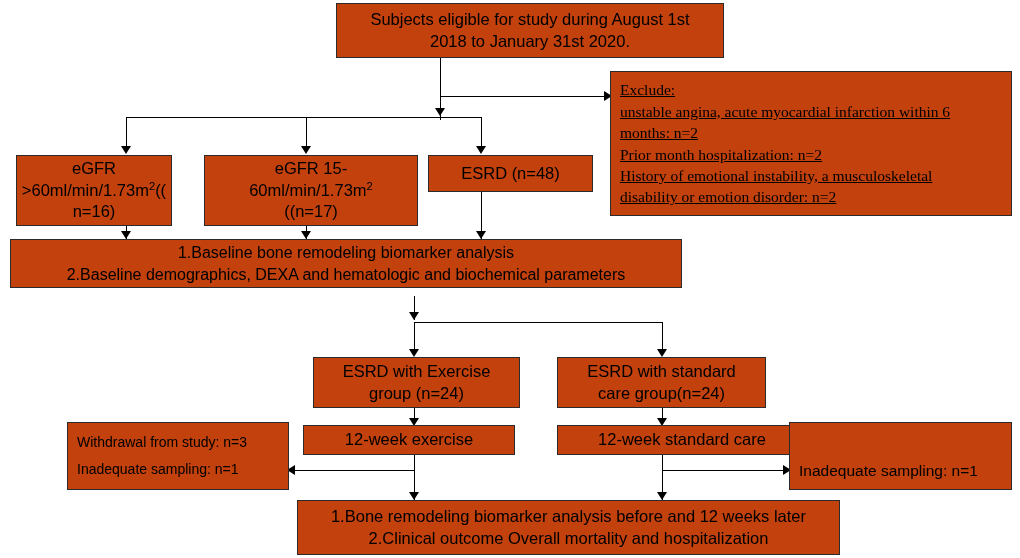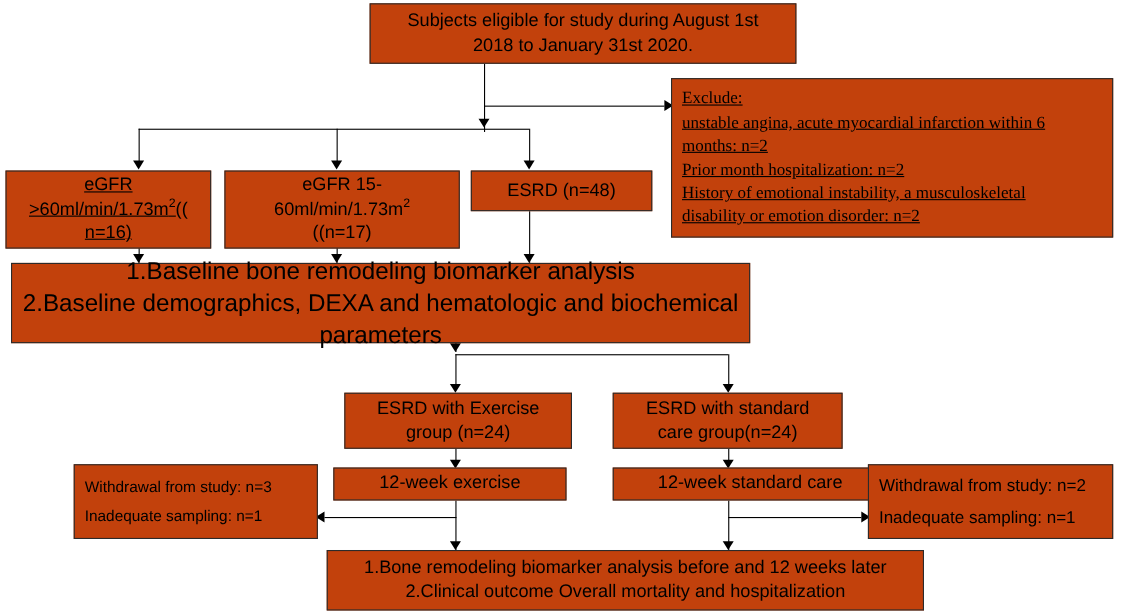--- a/index.html
+++ b/index.html
@@ -148,41 +148,41 @@
     <span class="txt">
       <span>Exclude:</span><br>
       <span>unstable angina, acute myocardial infarction within 6</span><br>
       <span>months: n=2</span><br>
       <span>Prior month hospitalization: n=2</span><br>
       <span>History of emotional instability, a musculoskeletal</span><br>
       <span>disability or emotion disorder: n=2</span>
     </span>
   </div>
 
-  <div class="box" style="left:5px; top:155px; width:187px; height:71px; font-size:16.5px;text-decoration:underline;">
+  <div class="box" style="left:16px; top:155px; width:156px; height:71px; font-size:16.5px;">
     <span class="txt">
       <span>eGFR</span><br>
       <span><span>&gt;60ml/min/1.73m</span><sup>2</sup><span>((</span></span><br>
       <span>n=16)</span>
     </span>
   </div>
 
   <div class="box" style="left:204px; top:155px; width:214px; height:71px; font-size:16.5px;">
     <span class="txt">
       <span>eGFR 15-</span><br>
       <span><span>60ml/min/1.73m</span><sup>2</sup><span></span></span><br>
       <span>((n=17)</span>
     </span>
   </div>
 
   <div class="box" style="left:428px; top:155px; width:165px; height:37px; font-size:16.5px;">
     <span class="txt">ESRD (n=48)</span>
   </div>
 
-  <div class="box" style="left:10px; top:239px; width:672px; height:73px; font-size:22px;">
+  <div class="box" style="left:10px; top:239px; width:672px; height:49px; font-size:16px;">
     <span class="txt">
       <span>1.Baseline bone remodeling biomarker analysis</span><br>
       <span>2.Baseline demographics, DEXA and hematologic and biochemical parameters</span>
     </span>
   </div>
 
   <div class="box" style="left:313px; top:357px; width:207px; height:51px; font-size:16.5px;">
     <span class="txt">
       <span>ESRD with Exercise</span><br>
       <span>group (n=24)</span>
@@ -206,21 +206,21 @@
 
   <div class="box left-text" style="left:67px; top:422px; width:222px; height:68px; font-size:14px; line-height:1.9;">
     <span class="txt">
       <span>Withdrawal from study: n=3</span><br>
       <span>Inadequate sampling: n=1</span>
     </span>
   </div>
 
   <div class="box left-text" style="left:789px; top:422px; width:223px; height:68px; font-size:15.5px; line-height:1.9;">
     <span class="txt">
-      <span>Withdrawal from study: n=2</span><br>
+      <br>
       <span>Inadequate sampling: n=1</span>
     </span>
   </div>
 
   <div class="box" style="left:297px; top:500px; width:543px; height:55px; font-size:16.5px;">
     <span class="txt">
       <span>1.Bone remodeling biomarker analysis before and 12 weeks later</span><br>
       <span>2.Clinical outcome  Overall mortality and hospitalization</span>
     </span>
   </div>

